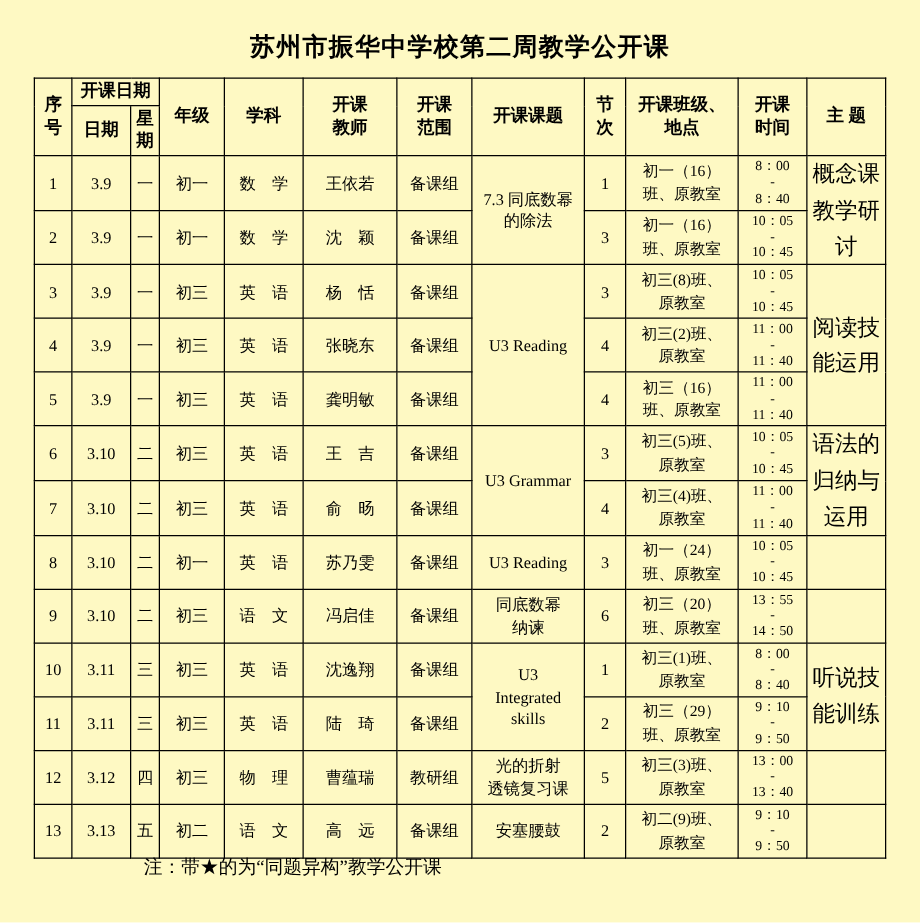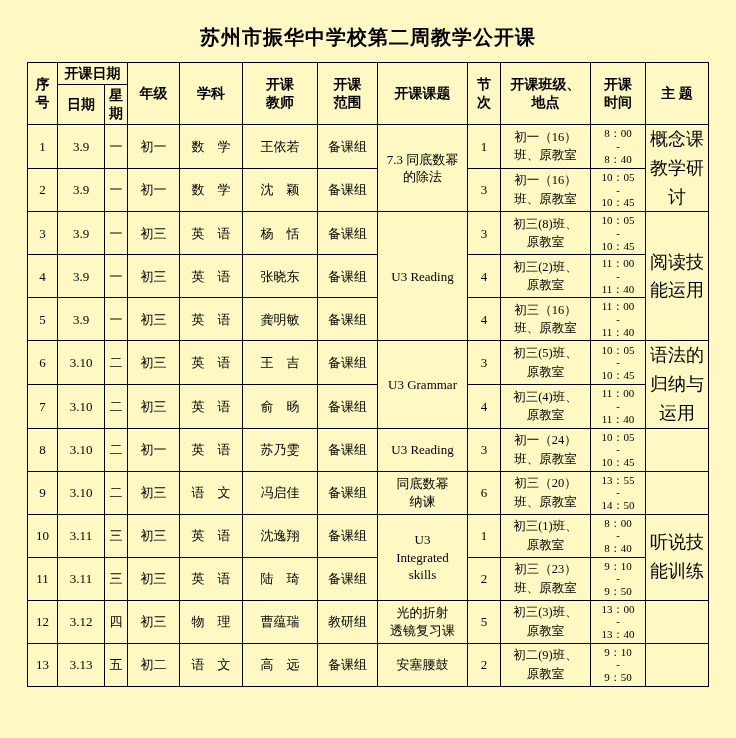--- a/index.html
+++ b/index.html
@@ -248,21 +248,21 @@
     </tr>
     <tr class="datarow">
       <td>11</td>
       <td>3.11</td>
       <td>三</td>
       <td>初三</td>
       <td>英　语</td>
       <td>陆　琦</td>
       <td>备课组</td>
       <td>2</td>
-      <td class="cls">初三（23）
+      <td class="cls">初三（29）
 班、原教室</td>
       <td class="time">9：10
 -
 9：50</td>
     </tr>
 
     <tr class="datarow">
       <td>12</td>
       <td>3.12</td>
       <td>四</td>
@@ -294,13 +294,14 @@
       <td class="cls">初二(9)班、
 原教室</td>
       <td class="time">9：10
 -
 9：50</td>
       <td class="theme"></td>
     </tr>
   </tbody>
     </table>
 
+  <div class="note">注：带★的为“同题异构”教学公开课</div>
 </div>
 
 </body></html>

